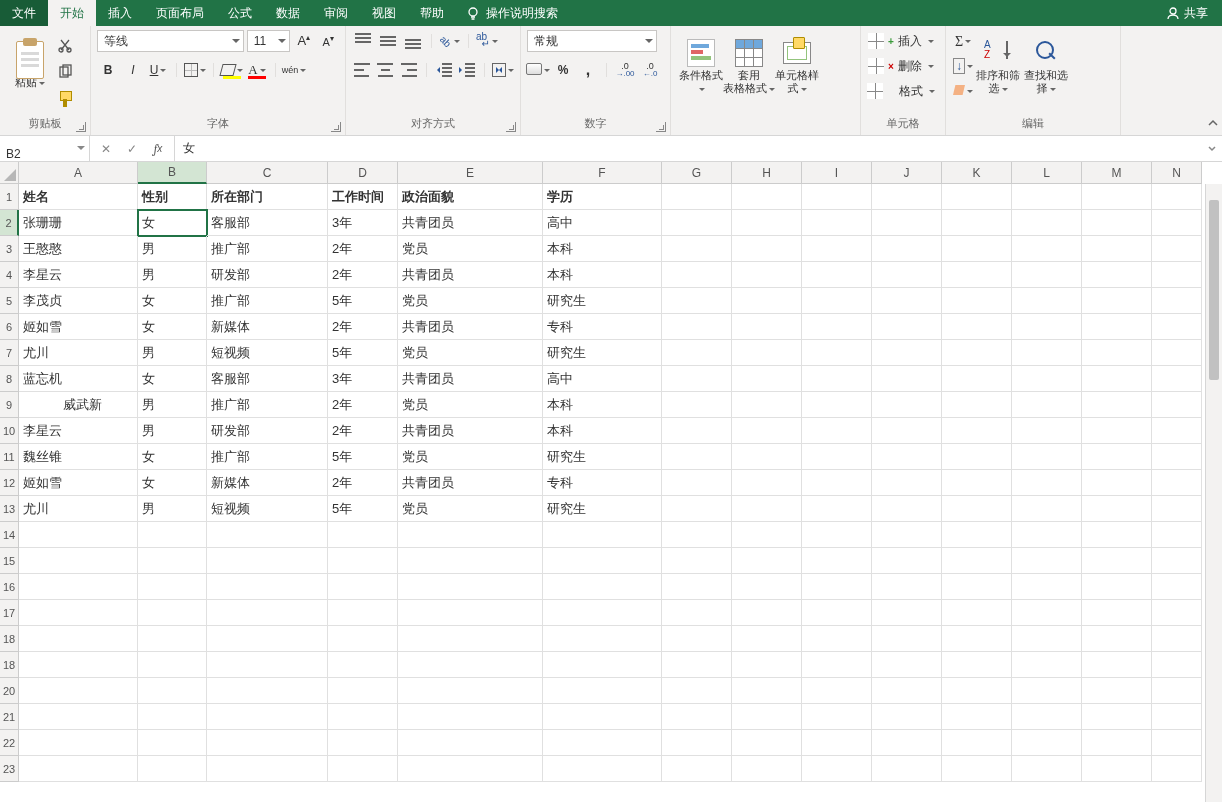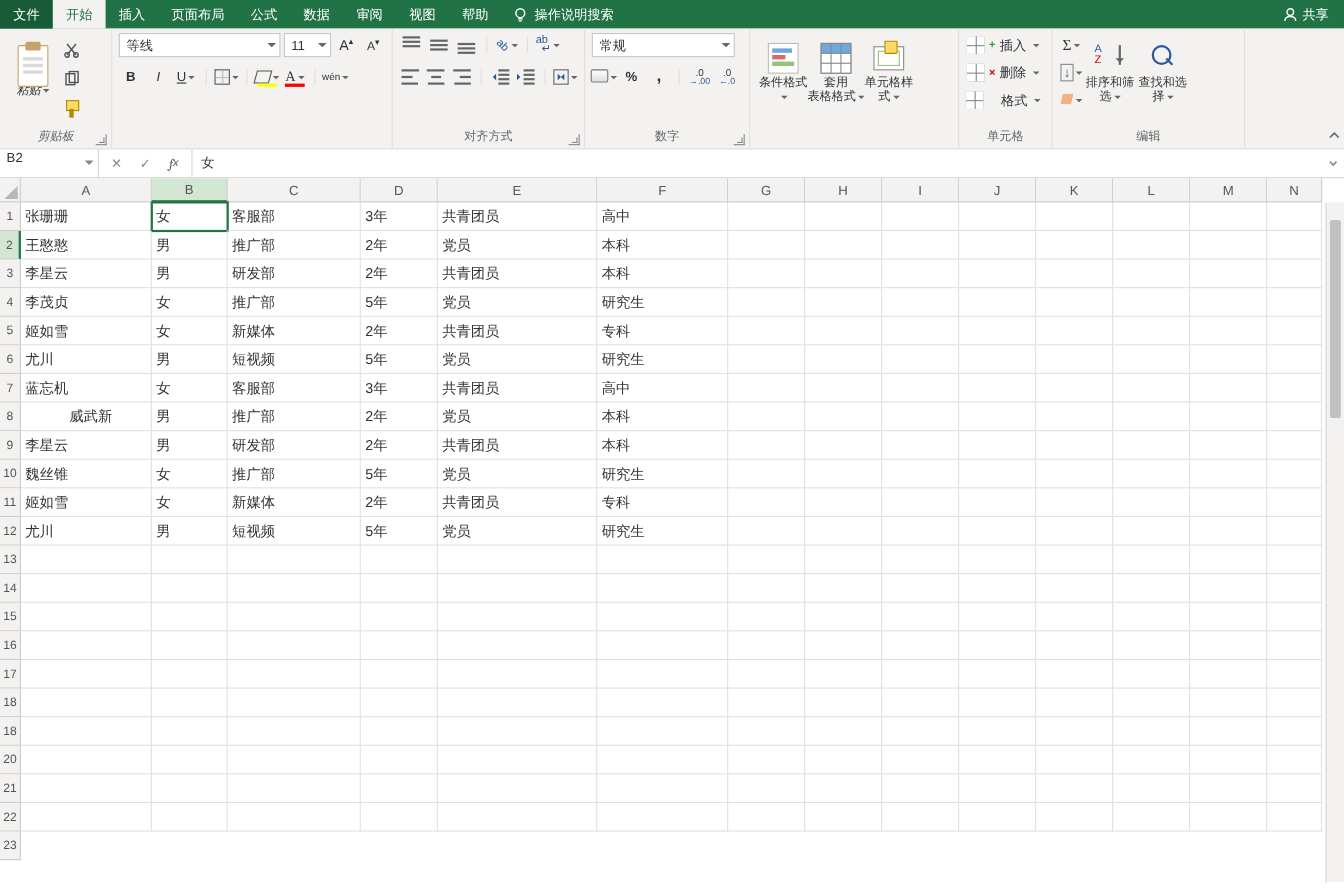--- a/index.html
+++ b/index.html
@@ -138,21 +138,21 @@
 .big-btn .find { width:28px; height:28px; position:relative;}
 .big-btn .find::before { content:""; position:absolute; left:4px; top:2px; width:14px; height:14px; border:2px solid #2b579a; border-radius:50%;}
 .big-btn .find::after { content:""; position:absolute; left:16px; top:16px; width:8px; height:2px; background:#2b579a; transform:rotate(45deg);}
 
 
 .ribbon-collapse { width: 18px; display:flex; align-items:flex-end; justify-content:center; padding-bottom:6px; cursor:pointer;}
 .ribbon-collapse svg { width:12px; height:12px; stroke:#666; fill:none;}
 
 
 .fbar { height: 26px; border-bottom: 1px solid #d6d6d6; display:flex; align-items:stretch; background:#fff;}
-.namebox { width: 90px; border-right:1px solid #d6d6d6; display:flex; align-items:flex-start; padding:0 6px; position:relative;}
+.namebox { width: 90px; border-right:1px solid #d6d6d6; display:flex; align-items:flex-end; padding:0 6px; position:relative;}
 .namebox .ar { position:absolute; right:4px; border:4px solid transparent; border-top-color:#888; top:10px;}
 .fbtns { display:flex; align-items:center; border-right:1px solid #d6d6d6; padding:0 4px; gap:2px;}
 .fbtns .fb { width:24px; height:22px; display:flex; align-items:center; justify-content:center; color:#888; cursor:pointer;}
 .fbtns .fb.fx { font-style:italic; font-family:Cambria,serif; color:#555;}
 .finput { flex:1; display:flex; align-items:center; padding:0 8px;}
 .fexp { width:20px; display:flex; align-items:center; justify-content:center; cursor:pointer;}
 .fexp svg { width:10px; height:10px; stroke:#888; fill:none;}
 
 
 .sheet { display:flex; height: calc(808px - 26px - 110px - 26px - 6px); }
@@ -202,21 +202,21 @@
     <svg>
         <circle cx="7" cy="5" r="3"></circle>
         <path d="M2 13c0-3 3-4 5-4s5 1 5 4"></path>
       </svg>
     <span>共享</span>
   </div>
 </div>
 
 <div class="ribbon">
 
-  <div class="group" style="width:102px;font-style:italic;">
+  <div class="group" style="width:91px;">
     <div class="group-body">
       <div class="big-btn">
         <div class="ic">
             <div class="ic-paste">
               <div class="lines"></div>
             </div>
           </div>
         <span class="dd">粘贴</span>
       </div>
       <div class="col" style="margin-top:4px;">
@@ -283,20 +283,21 @@
               <span class="glyph" style="font-size:13px;">A</span>
               <div class="clr-bar" style="background:#ff0000;"></div>
             </div>
         <div class="sep-v"></div>
         <div class="small-btn dd">
               <span style="font-size:9px;">wén</span>
             </div>
       </div>
     </div>
       </div>
+    <div class="group-label"><span>字体</span><span class="dlg"></span></div>
   </div>
 
   <div class="group" style="width:175px;">
     <div class="group-body">
         <div class="col" style="gap:7px; width:100%;">
       <div class="row">
         <div class="small-btn">
               <div class="al t">
                 <i></i>
                 <i></i>
@@ -577,20 +578,36 @@
         <div class="colhead" style="width: 70px;">H</div>
         <div class="colhead" style="width: 70px;">I</div>
         <div class="colhead" style="width: 70px;">J</div>
         <div class="colhead" style="width: 70px;">K</div>
         <div class="colhead" style="width: 70px;">L</div>
         <div class="colhead" style="width: 70px;">M</div>
         <div class="colhead" style="width: 50px;">N</div>
       </div>
     <div class="cells" id="cells">
         <div class="cell-row">
+          <div class="cell hdr" style="width: 119px;">姓名</div>
+          <div class="cell hdr" style="width: 69px;">性别</div>
+          <div class="cell hdr" style="width: 121px;">所在部门</div>
+          <div class="cell hdr" style="width: 70px;">工作时间</div>
+          <div class="cell hdr" style="width: 145px;">政治面貌</div>
+          <div class="cell hdr" style="width: 119px;">学历</div>
+          <div class="cell" style="width: 70px;"></div>
+          <div class="cell" style="width: 70px;"></div>
+          <div class="cell" style="width: 70px;"></div>
+          <div class="cell" style="width: 70px;"></div>
+          <div class="cell" style="width: 70px;"></div>
+          <div class="cell" style="width: 70px;"></div>
+          <div class="cell" style="width: 70px;"></div>
+          <div class="cell" style="width: 50px;"></div>
+        </div>
+        <div class="cell-row">
           <div class="cell" style="width: 119px;">张珊珊</div>
           <div class="cell selected" style="width: 69px;">女</div>
           <div class="cell" style="width: 121px;">客服部</div>
           <div class="cell" style="width: 70px;">3年</div>
           <div class="cell" style="width: 145px;">共青团员</div>
           <div class="cell" style="width: 119px;">高中</div>
           <div class="cell" style="width: 70px;"></div>
           <div class="cell" style="width: 70px;"></div>
           <div class="cell" style="width: 70px;"></div>
           <div class="cell" style="width: 70px;"></div>

